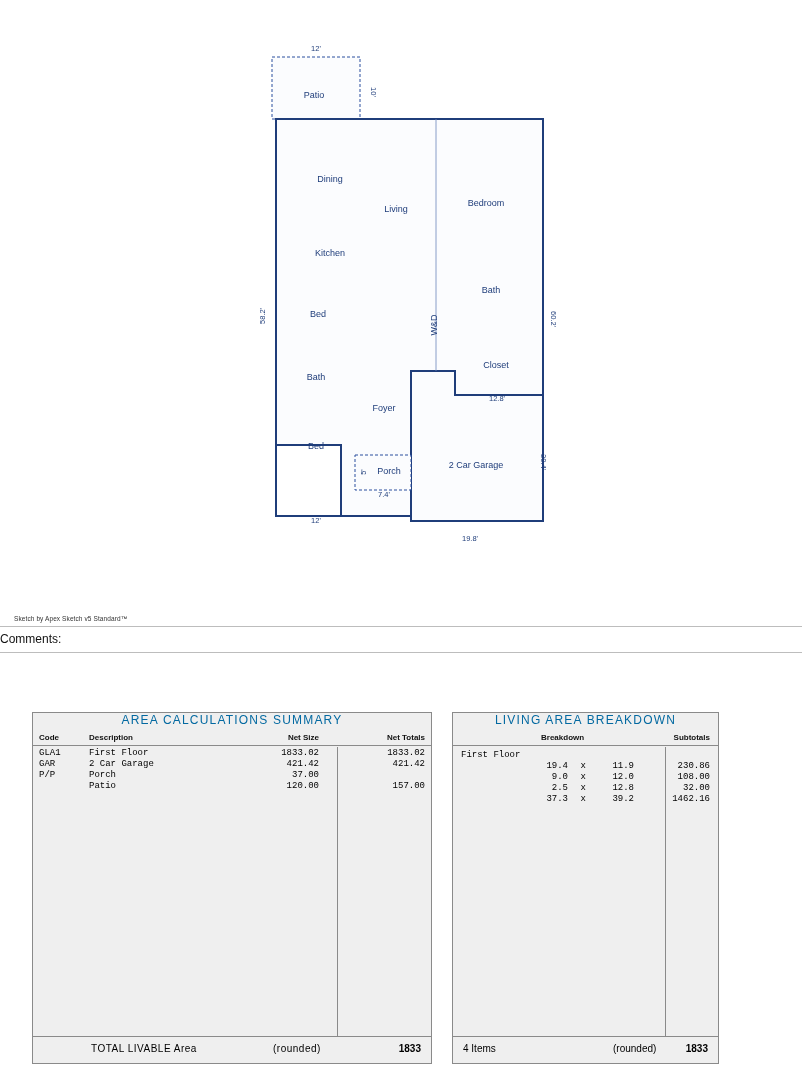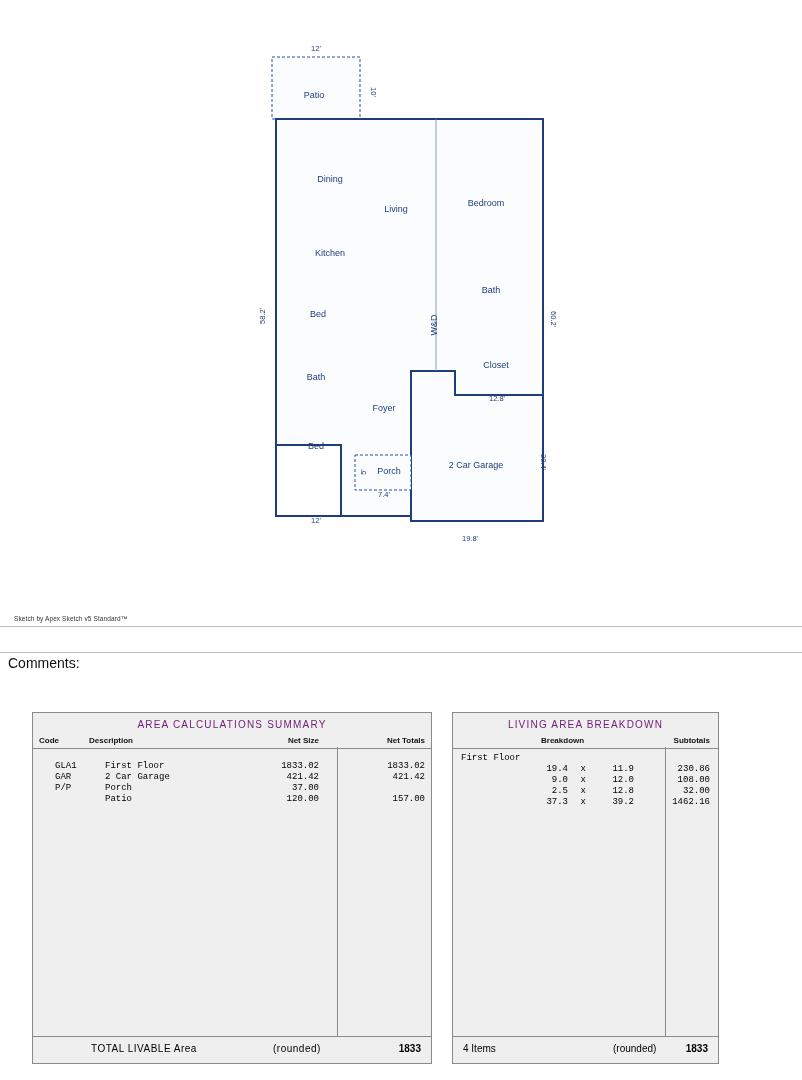--- a/index.html
+++ b/index.html
@@ -33,45 +33,44 @@
   
   .sketch-credit{
     position:absolute;left:14px;top:615px;
     font-size:6.5px;color:#333;
     letter-spacing:.1px;
   }
   .rule{
     position:absolute;left:0;top:626px;width:802px;height:1px;background:#bdbdbd;
   }
   .comments{
-    position:absolute;left:8px;top:632px;
-    font-size:14px;color:#111;margin-top:23px;
+    position:absolute;left:0;top:632px;
+    font-size:12px;color:#111;
   }
   .rule2{
     position:absolute;left:0;top:652px;width:802px;height:1px;background:#bdbdbd;
   }
 
   
   .tables{position:absolute;left:0;top:712px;width:802px;height:356px;}
 
   .panel{
     position:absolute;top:0;
     border:1px solid #8a8a8a;
     background:#efefef;
     box-sizing:border-box;
   }
   .panel.left{left:32px;width:400px;height:352px;}
   .panel.right{left:452px;width:267px;height:352px;}
 
   .panel-title{
     text-align:center;
-    font-size:10px;
+    font-size:12px;
     letter-spacing:1.2px;
-    color:#701a75;
-    padding-top:6px;
+    color:#0369a1;
     font-family:"Liberation Sans", sans-serif;
   }
 
   .col-head{
     font-size:8px;
     font-weight:bold;
     color:#111;
     position:relative;
     height:14px;
     border-bottom:1px solid #8a8a8a;
@@ -191,21 +190,21 @@
 
       <div class="col-head" style="margin-top:4px;">
         <span class="l-code">Code</span>
         <span class="l-desc">Description</span>
         <span class="l-net">Net Size</span>
         <span class="l-tot">Net Totals</span>
       </div>
 
       <div class="vsep" style="left:304px;bottom:26px;"></div>
 
-      <div class="rows mono" style="margin-top:12px;padding-left:16px;">
+      <div class="rows mono" style="margin-top:2px;">
         <div class="row">
           <span class="l-code">GLA1</span>
           <span class="l-desc">First Floor</span>
           <span class="l-net">1833.02</span>
           <span class="l-tot">1833.02</span>
         </div>
         <div class="row">
           <span class="l-code">GAR</span>
           <span class="l-desc">2 Car Garage</span>
           <span class="l-net">421.42</span>

